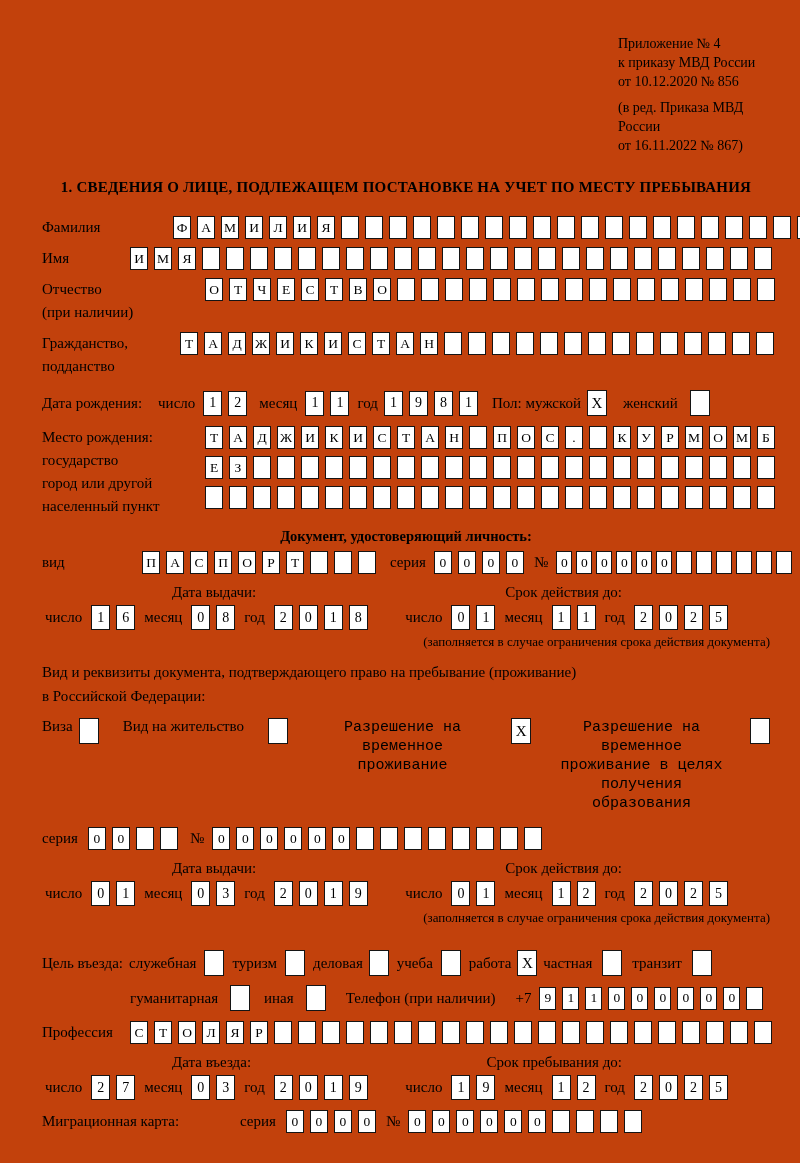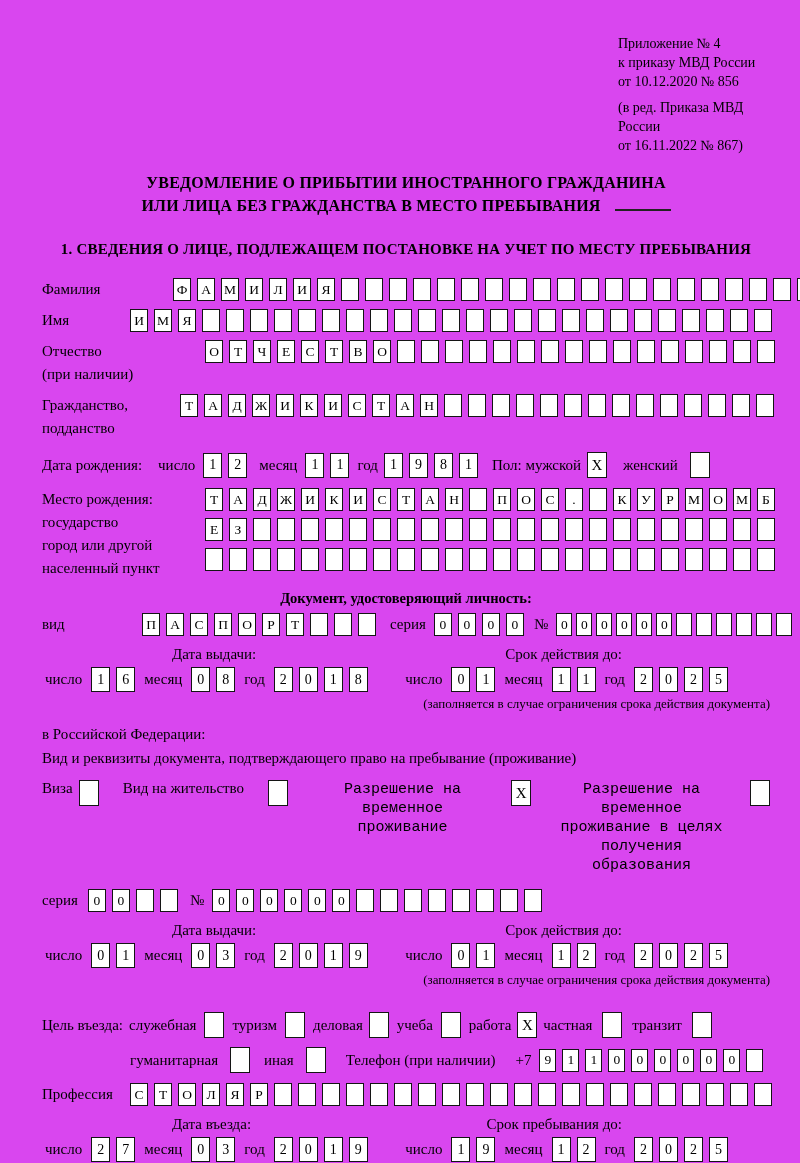--- a/index.html
+++ b/index.html
@@ -1,19 +1,19 @@
 <!DOCTYPE html>
 <html><head>
 <meta charset="utf-8">
 <style>
   html,body{margin:0;padding:0;background:#fff;}
   .page{
     width:800px;height:1163px;box-sizing:border-box;
     padding:34px 30px 16px 42px;overflow:hidden;
-    font-family:"Liberation Serif",serif;color:#000;background:#d946ef;
+    font-family:"Liberation Serif",serif;color:#000;background:#c2410c;
     position:relative;font-size:15px;
   }
   .annex{margin-left:576px;font-size:14px;line-height:1.36;}
   .annex .sub{margin-top:7px;}
   .forma{text-align:right;padding-right:6px;font-weight:bold;font-size:15px;margin-top:16px;letter-spacing:.5px;}
   .title{text-align:center;font-weight:bold;font-size:16px;line-height:23px;margin-top:16px;letter-spacing:.2px;}
   .blank-line{display:inline-block;width:56px;border-bottom:2px solid #222;height:14px;margin-left:14px;}
   .section-title{font-weight:bold;font-size:15px;text-align:center;margin-top:24px;letter-spacing:.2px;}
 
   .row{display:flex;align-items:center;margin-top:8px;}
@@ -62,24 +62,20 @@
 
   <div class="annex">
     <div>Приложение № 4</div>
     <div>к приказу МВД России</div>
     <div>от 10.12.2020 № 856</div>
     <div class="sub">(в ред. Приказа МВД России</div>
     <div>от 16.11.2022 № 867)</div>
   </div>
 
 
-  <div class="title">
-    <div>УВЕДОМЛЕНИЕ О ПРИБЫТИИ ИНОСТРАННОГО ГРАЖДАНИНА</div>
-    <div><span>ИЛИ ЛИЦА БЕЗ ГРАЖДАНСТВА В МЕСТО ПРЕБЫВАНИЯ</span><span class="blank-line"></span></div>
-  </div>
 
   <div class="section-title">1. СВЕДЕНИЯ О ЛИЦЕ, ПОДЛЕЖАЩЕМ ПОСТАНОВКЕ НА УЧЕТ ПО МЕСТУ ПРЕБЫВАНИЯ</div>
 
   <div class="row" style="margin-top:20px;gap:43px;">
     <span class="lbl w88">Фамилия</span>
     <span class="cells">
         <span class="cell">Ф</span>
         <span class="cell">А</span>
         <span class="cell">М</span>
         <span class="cell">И</span>
@@ -403,22 +399,22 @@
           <span class="cell">2</span>
           <span class="cell">0</span>
           <span class="cell">2</span>
           <span class="cell">5</span>
         </span>
     </span>
   </div>
   <div class="note">(заполняется в случае ограничения срока действия документа)</div>
 
   <div class="intro">
+    <div>Вид и реквизиты документа, подтверждающего право на пребывание (проживание)</div>
     <div>в Российской Федерации:</div>
-    <div>Вид и реквизиты документа, подтверждающего право на пребывание (проживание)</div>
   </div>
 
   <div class="cbx-row">
     <span class="lbl">Виза</span>
     <span class="checkbox ml6"></span>
     <span class="lbl ml24">Вид на жительство</span>
     <span class="checkbox ml24"></span>
     <span class="opt-label ml20">
       <div>Разрешение на временное</div>
       <div>проживание</div>

